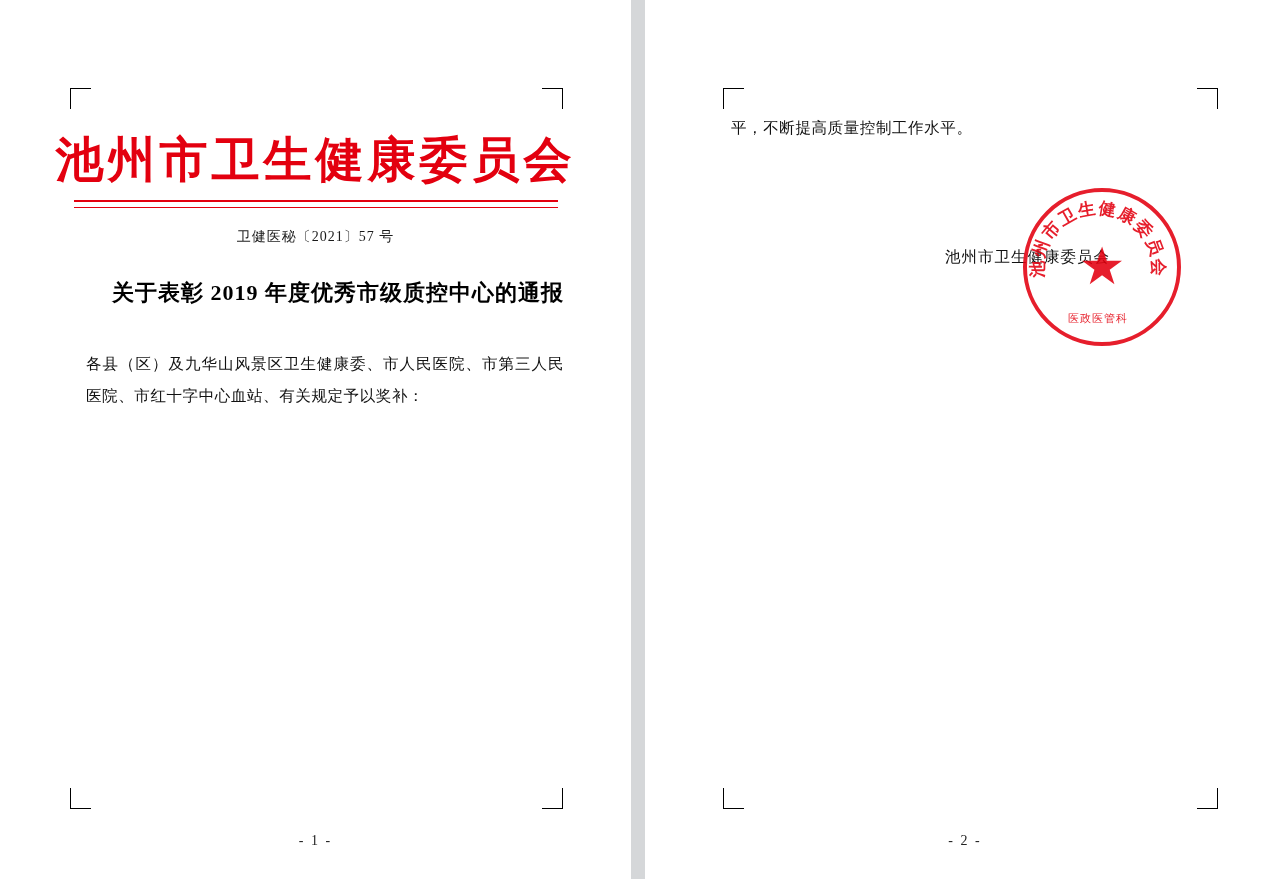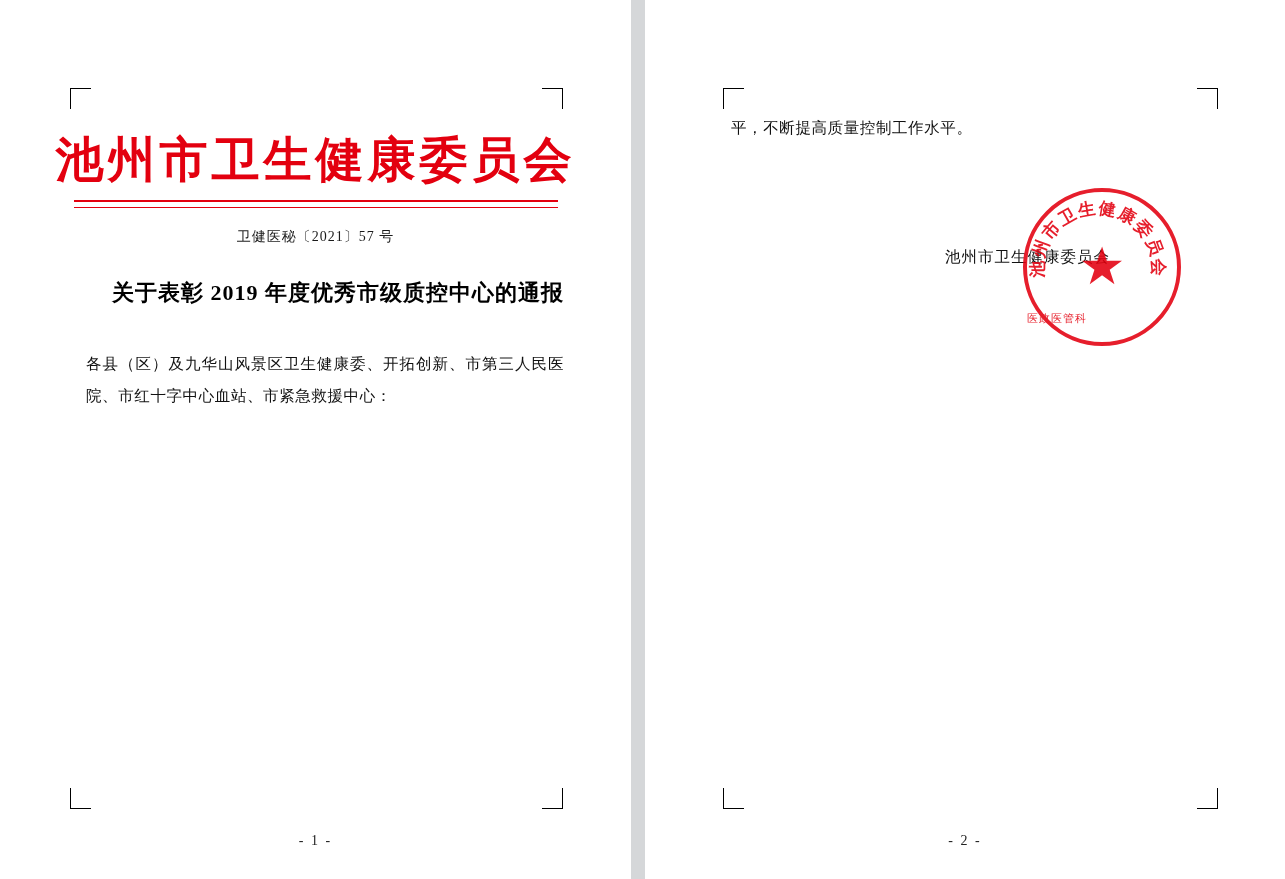--- a/index.html
+++ b/index.html
@@ -175,21 +175,21 @@
     font-family: "Liberation Serif", serif;
     font-size: 17px;
     font-weight: bold;
     letter-spacing: 2px;
   }
   .seal .bottom-text {
     position: absolute;
     bottom: 16px;
     left: 0;
     width: 142px;
-    text-align: left;
+    text-align: center;
     color: #e3000f;
     font-size: 11px;
     letter-spacing: 1px;
   }
 </style>
 </head>
 <body>
 
 <div class="viewport">
 
@@ -203,21 +203,21 @@
     <div class="crop br" style="top:788px; left:542px;"></div>
 
     <div class="doc-title">池州市卫生健康委员会</div>
     <div class="red-rule"></div>
     <div class="red-rule thin"></div>
 
     <div class="doc-number">卫健医秘〔2021〕57 号</div>
     <div class="doc-subject">关于表彰 2019 年度优秀市级质控中心的通报</div>
 
     <div class="body-block">
-      <p class="para">各县（区）及九华山风景区卫生健康委、开拓创新、市第三人民医院、市红十字中心血站、市紧急救援中心：</p>
+      <p class="para">各县（区）及九华山风景区卫生健康委、市人民医院、市第三人民医院、市红十字中心血站、有关规定予以奖补：</p>
     </div>
 
     <div class="page-footer">- 1 -</div>
   </div>
 
   <div class="page page-right">
 
     <div class="crop tl" style="top:88px; left:78px;"></div>
     <div class="crop tr" style="top:88px; left:552px;"></div>
     <div class="crop bl" style="top:788px; left:78px;"></div>

